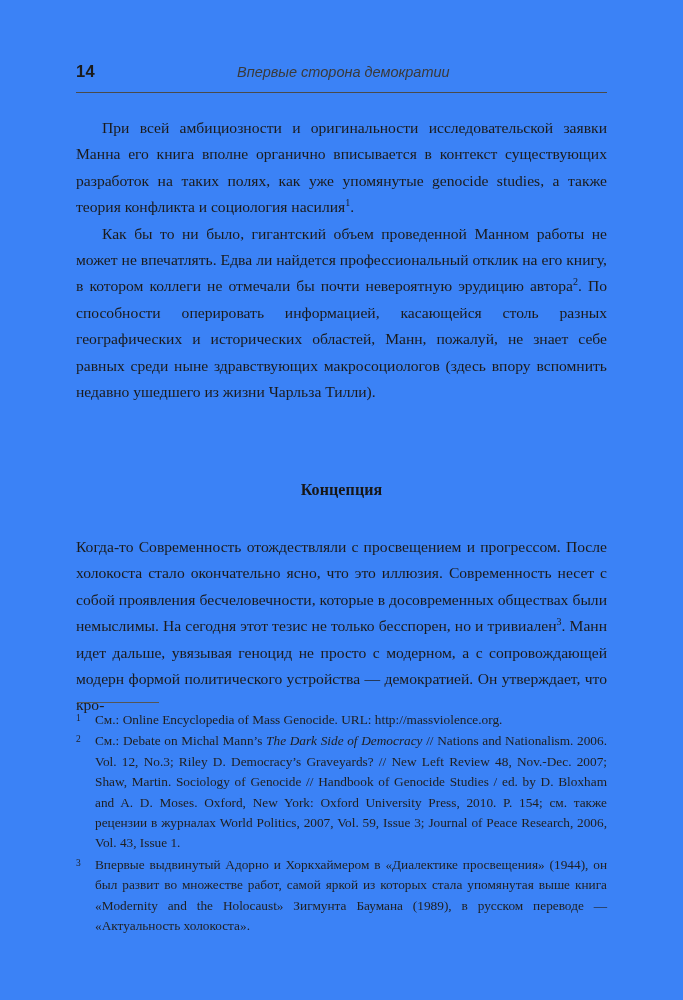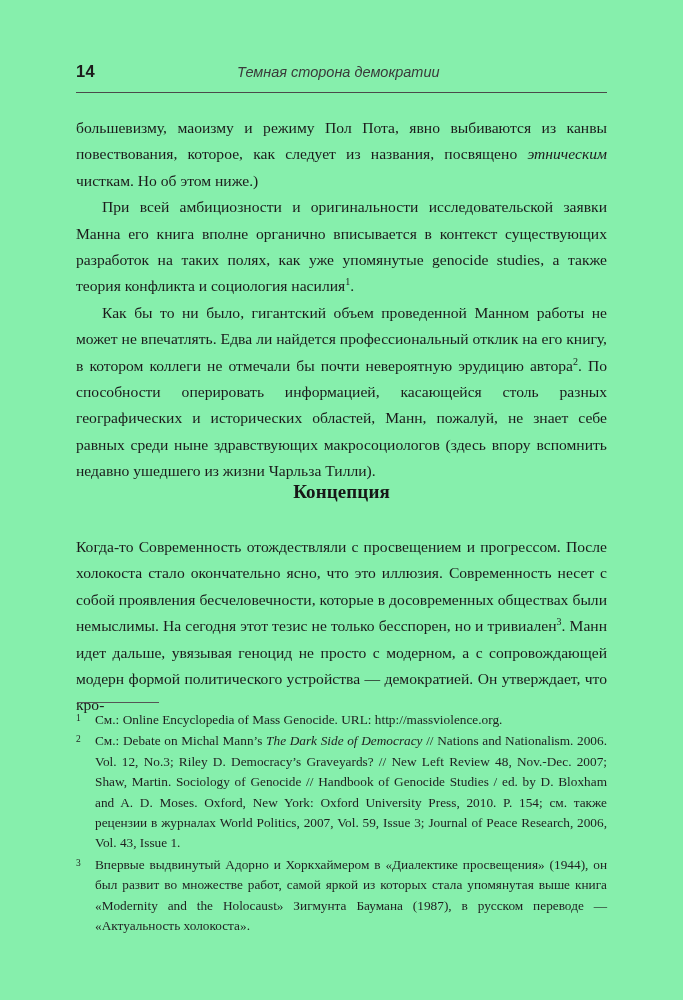--- a/index.html
+++ b/index.html
@@ -4,21 +4,21 @@
 <style>
   html, body {
     margin: 0;
     padding: 0;
     background: #ffffff;
   }
   .page {
     position: relative;
     width: 683px;
     height: 1000px;
-    background: #86efac;
+    background: #3b82f6;
     margin: 0 auto;
     overflow: hidden;
     font-family: "Liberation Serif", "DejaVu Serif", serif;
     color: #1b1b1b;
   }
 
   
   .header {
     position: absolute;
     left: 76px;
@@ -80,21 +80,21 @@
     vertical-align: super;
   }
 
   
   .section-heading {
     position: absolute;
     left: 76px;
     top: 481px;
     width: 531px;
     text-align: center;
-    font-size: 19px;
+    font-size: 16px;
     font-weight: bold;
     color: #171717;
     letter-spacing: 0.1px;
   }
 
   .body-block-2 {
     position: absolute;
     left: 76px;
     top: 521px;
     width: 531px;
@@ -141,27 +141,26 @@
   }
   .footnote .fn-text { display: block; }
 </style>
 </head>
 <body>
 
 <div class="page">
 
   <div class="header">
     <div class="header-folio">14</div>
-    <div class="header-title">Темная сторона демократии</div>
+    <div class="header-title">Впервые сторона демократии</div>
   </div>
   <div class="header-rule"></div>
 
   <div class="body-block">
 
-    <p class="noindent" id="para-1">большевизму, маоизму и режиму Пол Пота, явно выбиваются из канвы повествования, которое, как следует из названия, посвящено <span class="it">этническим</span> чисткам. Но об этом ниже.)</p>
 
     <p class="indent" id="para-2">При всей амбициозности и оригинальности исследовательской заявки Манна его книга вполне органично вписывается в контекст существующих разработок на таких полях, как уже упомянутые genocide studies, а также теория конфликта и социология насилия<sup class="fn">1</sup>.</p>
 
     <p class="indent" id="para-3">Как бы то ни было, гигантский объем проведенной Манном работы не может не впечатлять. Едва ли найдется профессиональный отклик на его книгу, в котором коллеги не отмечали бы почти невероятную эрудицию автора<sup class="fn">2</sup>. По способности оперировать информацией, касающейся столь разных географических и исторических областей, Манн, пожалуй, не знает себе равных среди ныне здравствующих макросоциологов (здесь впору вспомнить недавно ушедшего из жизни Чарльза Тилли).</p>
 
   </div>
 
   <div class="section-heading">Концепция</div>
 
   <div class="body-block-2">
@@ -177,18 +176,18 @@
       <span class="fn-text">См.: Online Encyclopedia of Mass Genocide. URL: http://massviolence.org.</span>
     </div>
 
     <div class="footnote" id="fn-2">
       <span class="fn-marker">2</span>
       <span class="fn-text" id="fn-2-text">См.: Debate on Michal Mann’s <span class="it">The Dark Side of Democracy</span> // Nations and Nationalism. 2006. Vol. 12, No.3; Riley D. Democracy’s Graveyards? // New Left Review 48, Nov.-Dec. 2007; Shaw, Martin. Sociology of Genocide // Handbook of Genocide Studies / ed. by D. Bloxham and A. D. Moses. Oxford, New York: Oxford University Press, 2010. P. 154; см. также рецензии в журналах World Politics, 2007, Vol. 59, Issue 3; Journal of Peace Research, 2006, Vol. 43, Issue 1.</span>
     </div>
 
     <div class="footnote" id="fn-3">
       <span class="fn-marker">3</span>
-      <span class="fn-text">Впервые выдвинутый Адорно и Хоркхаймером в «Диалектике просвещения» (1944), он был развит во множестве работ, самой яркой из которых стала упомянутая выше книга «Modernity and the Holocaust» Зигмунта Баумана (1987), в русском переводе — «Актуальность холокоста».</span>
+      <span class="fn-text">Впервые выдвинутый Адорно и Хоркхаймером в «Диалектике просвещения» (1944), он был развит во множестве работ, самой яркой из которых стала упомянутая выше книга «Modernity and the Holocaust» Зигмунта Баумана (1989), в русском переводе — «Актуальность холокоста».</span>
     </div>
 
   </div>
 
 </div>
 
 </body></html>

